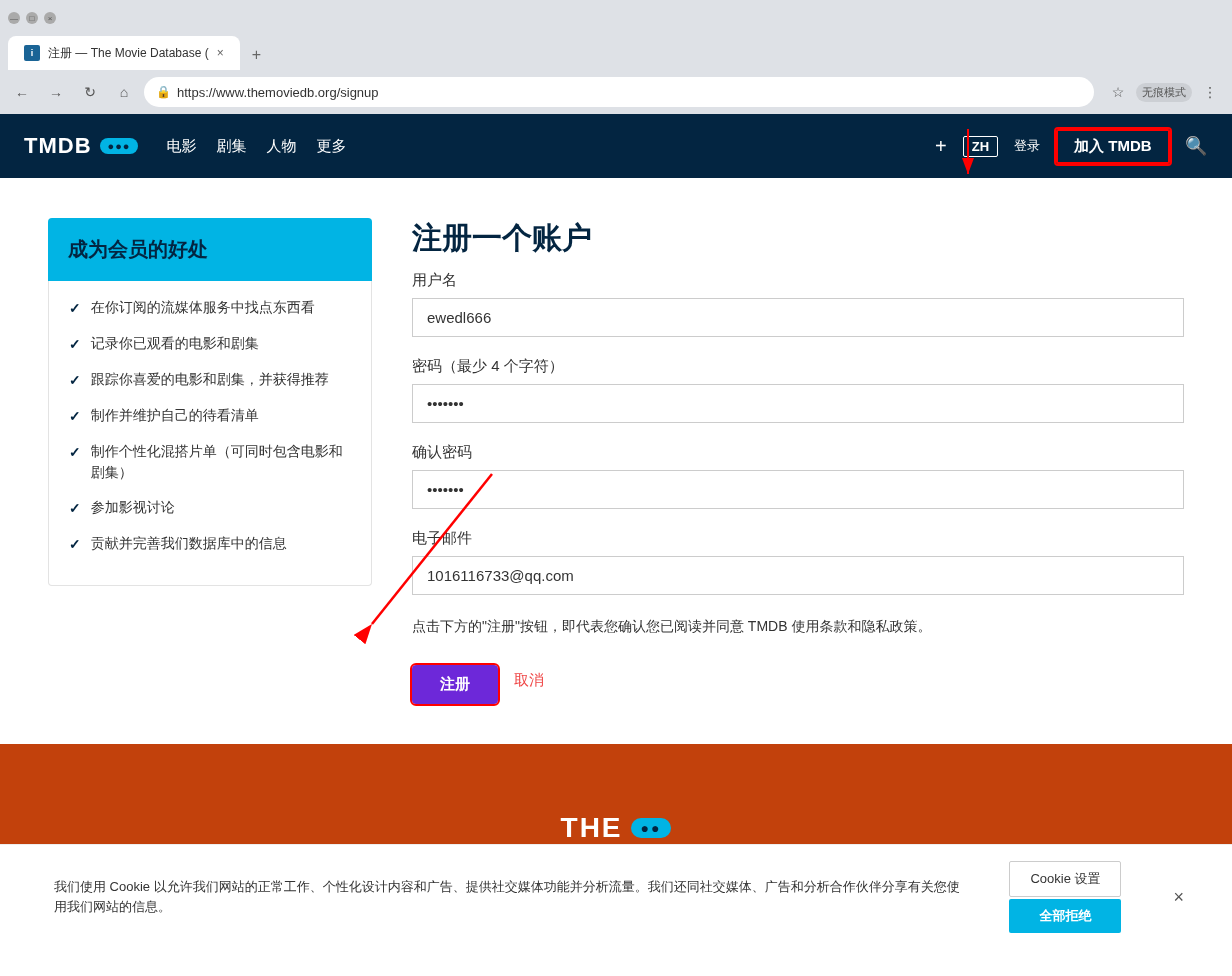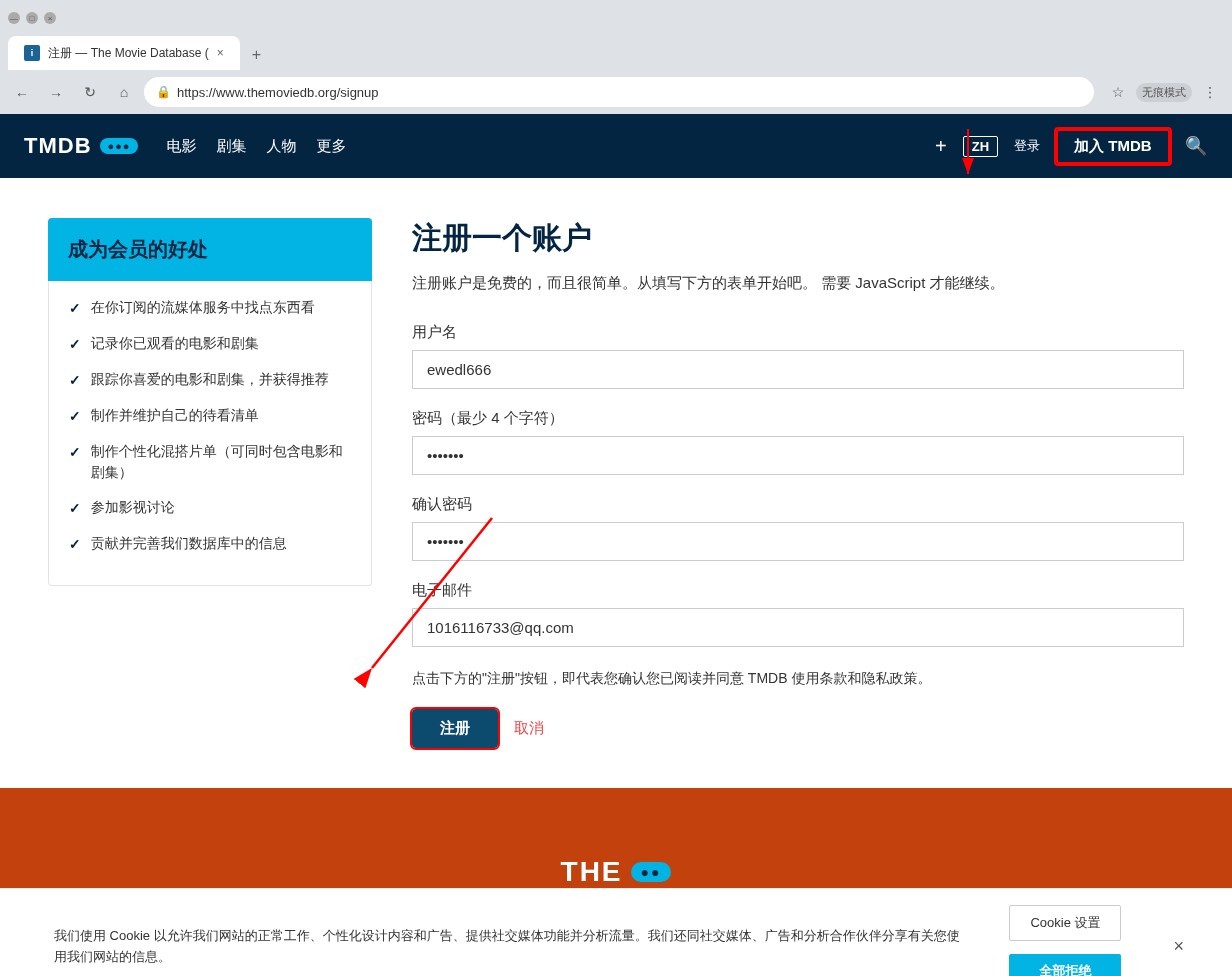--- a/index.html
+++ b/index.html
@@ -276,29 +276,30 @@
       color: #333;
       margin-bottom: 20px;
       line-height: 1.6;
     }
     .form-actions {
       display: flex;
       align-items: center;
       gap: 16px;
     }
     .btn-register {
-      background: #0c4a6e;
+      background: #6d28d9;
       color: #fff;
       font-size: 15px;
       font-weight: 700;
       padding: 10px 28px;
       border: none;
       border-radius: 4px;
       cursor: pointer;
       outline: 2px solid #f00;
+      margin-top: 8px;
     }
     .btn-cancel {
       color: #ef4444;
       font-size: 15px;
       cursor: pointer;
       text-decoration: none;
     }
 
     
     .footer-dark {
@@ -338,21 +339,21 @@
     .cookie-text {
       font-size: 13px;
       color: #333;
       line-height: 1.6;
       flex: 1;
       margin-left: 6px;
     }
     .cookie-actions {
       display: flex;
       flex-direction: column;
-      gap: 13px;
+      gap: 2px;
       flex-shrink: 0;
     }
     .btn-cookie-settings {
       background: none;
       border: 1px solid #ccc;
       padding: 8px 20px;
       font-size: 13px;
       color: #333;
       cursor: pointer;
       border-radius: 2px;
@@ -481,21 +482,20 @@
         </div>
         <div class="benefit-item">
           <span class="benefit-check">✓</span>
           <span>贡献并完善我们数据库中的信息</span>
         </div>
       </div>
     </div>
 
     <div class="form-area annotation-container">
       <h1 class="form-title">注册一个账户</h1>
-      <p class="form-desc">注册账户是免费的，而且很简单。从填写下方的表单开始吧。 需要 JavaScript 才能继续。</p>
 
       <div class="form-group">
         <label class="form-label">用户名</label>
         <input class="form-input" type="text" value="ewedl666" style="">
       </div>
 
       <div class="form-group">
         <label class="form-label">密码（最少 4 个字符）</label>
         <input class="form-input" type="password" value="1234567" style="">
       </div>

